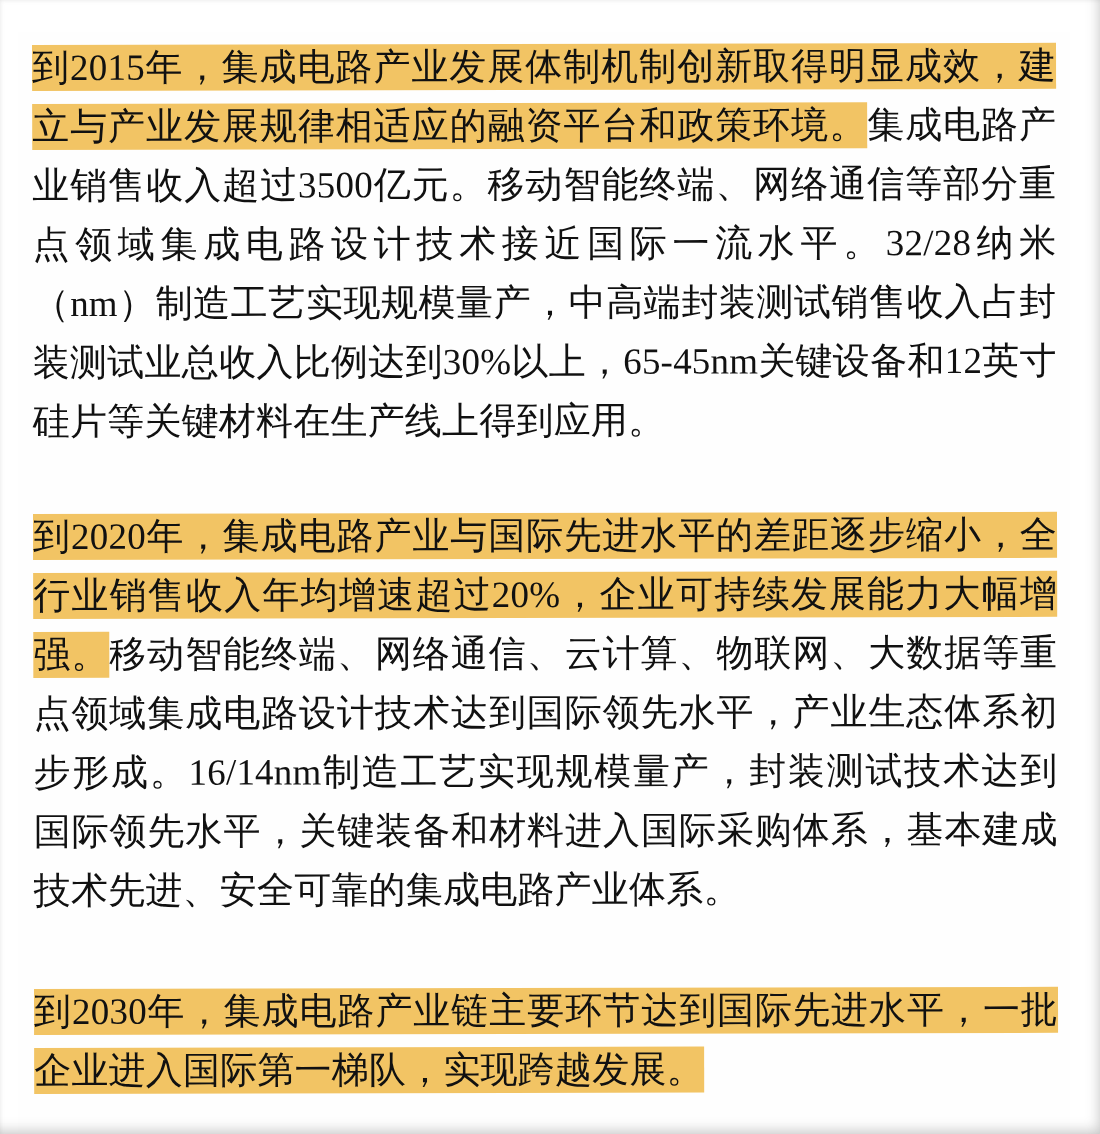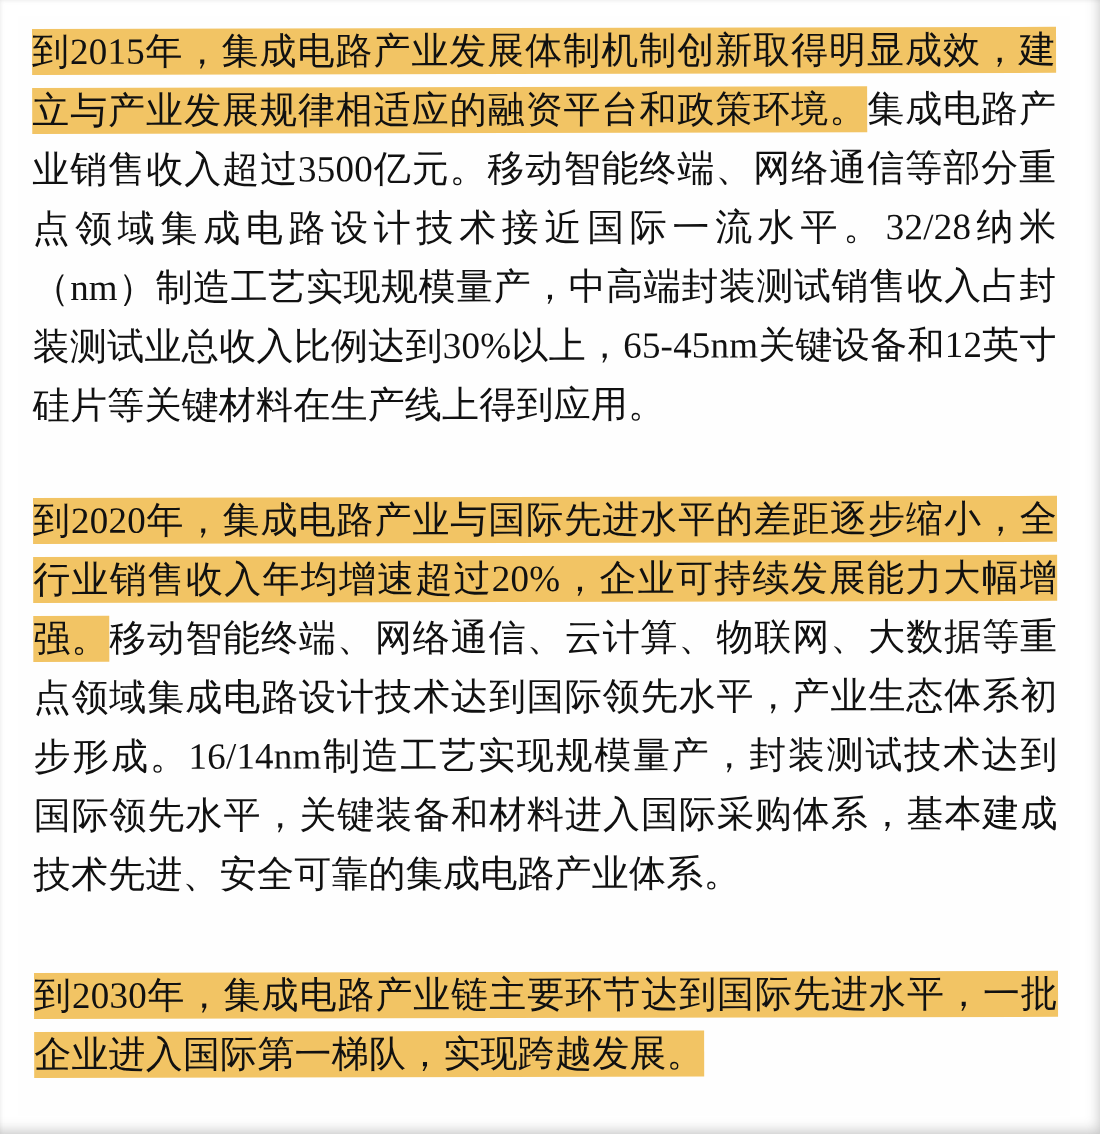--- a/index.html
+++ b/index.html
@@ -25,21 +25,21 @@
     content: "";
     position: absolute;
     left: 0; top: 0; right: 0; bottom: 0;
     pointer-events: none;
     box-shadow: inset -10px -12px 14px -10px rgba(120,120,120,0.45),
                 inset 2px 2px 4px -2px rgba(150,150,150,0.25);
   }
   .doc {
     position: absolute;
     left: 18px;
-    top: 16px;
+    top: 32px;
     width: 1052px;
     height: 1100px;
     box-sizing: border-box;
     padding: 6px 14px 6px 14px;
     background: #fefefe;
   }
   .para {
     font-size: 37px;
     line-height: 59px;
     color: #111111;

